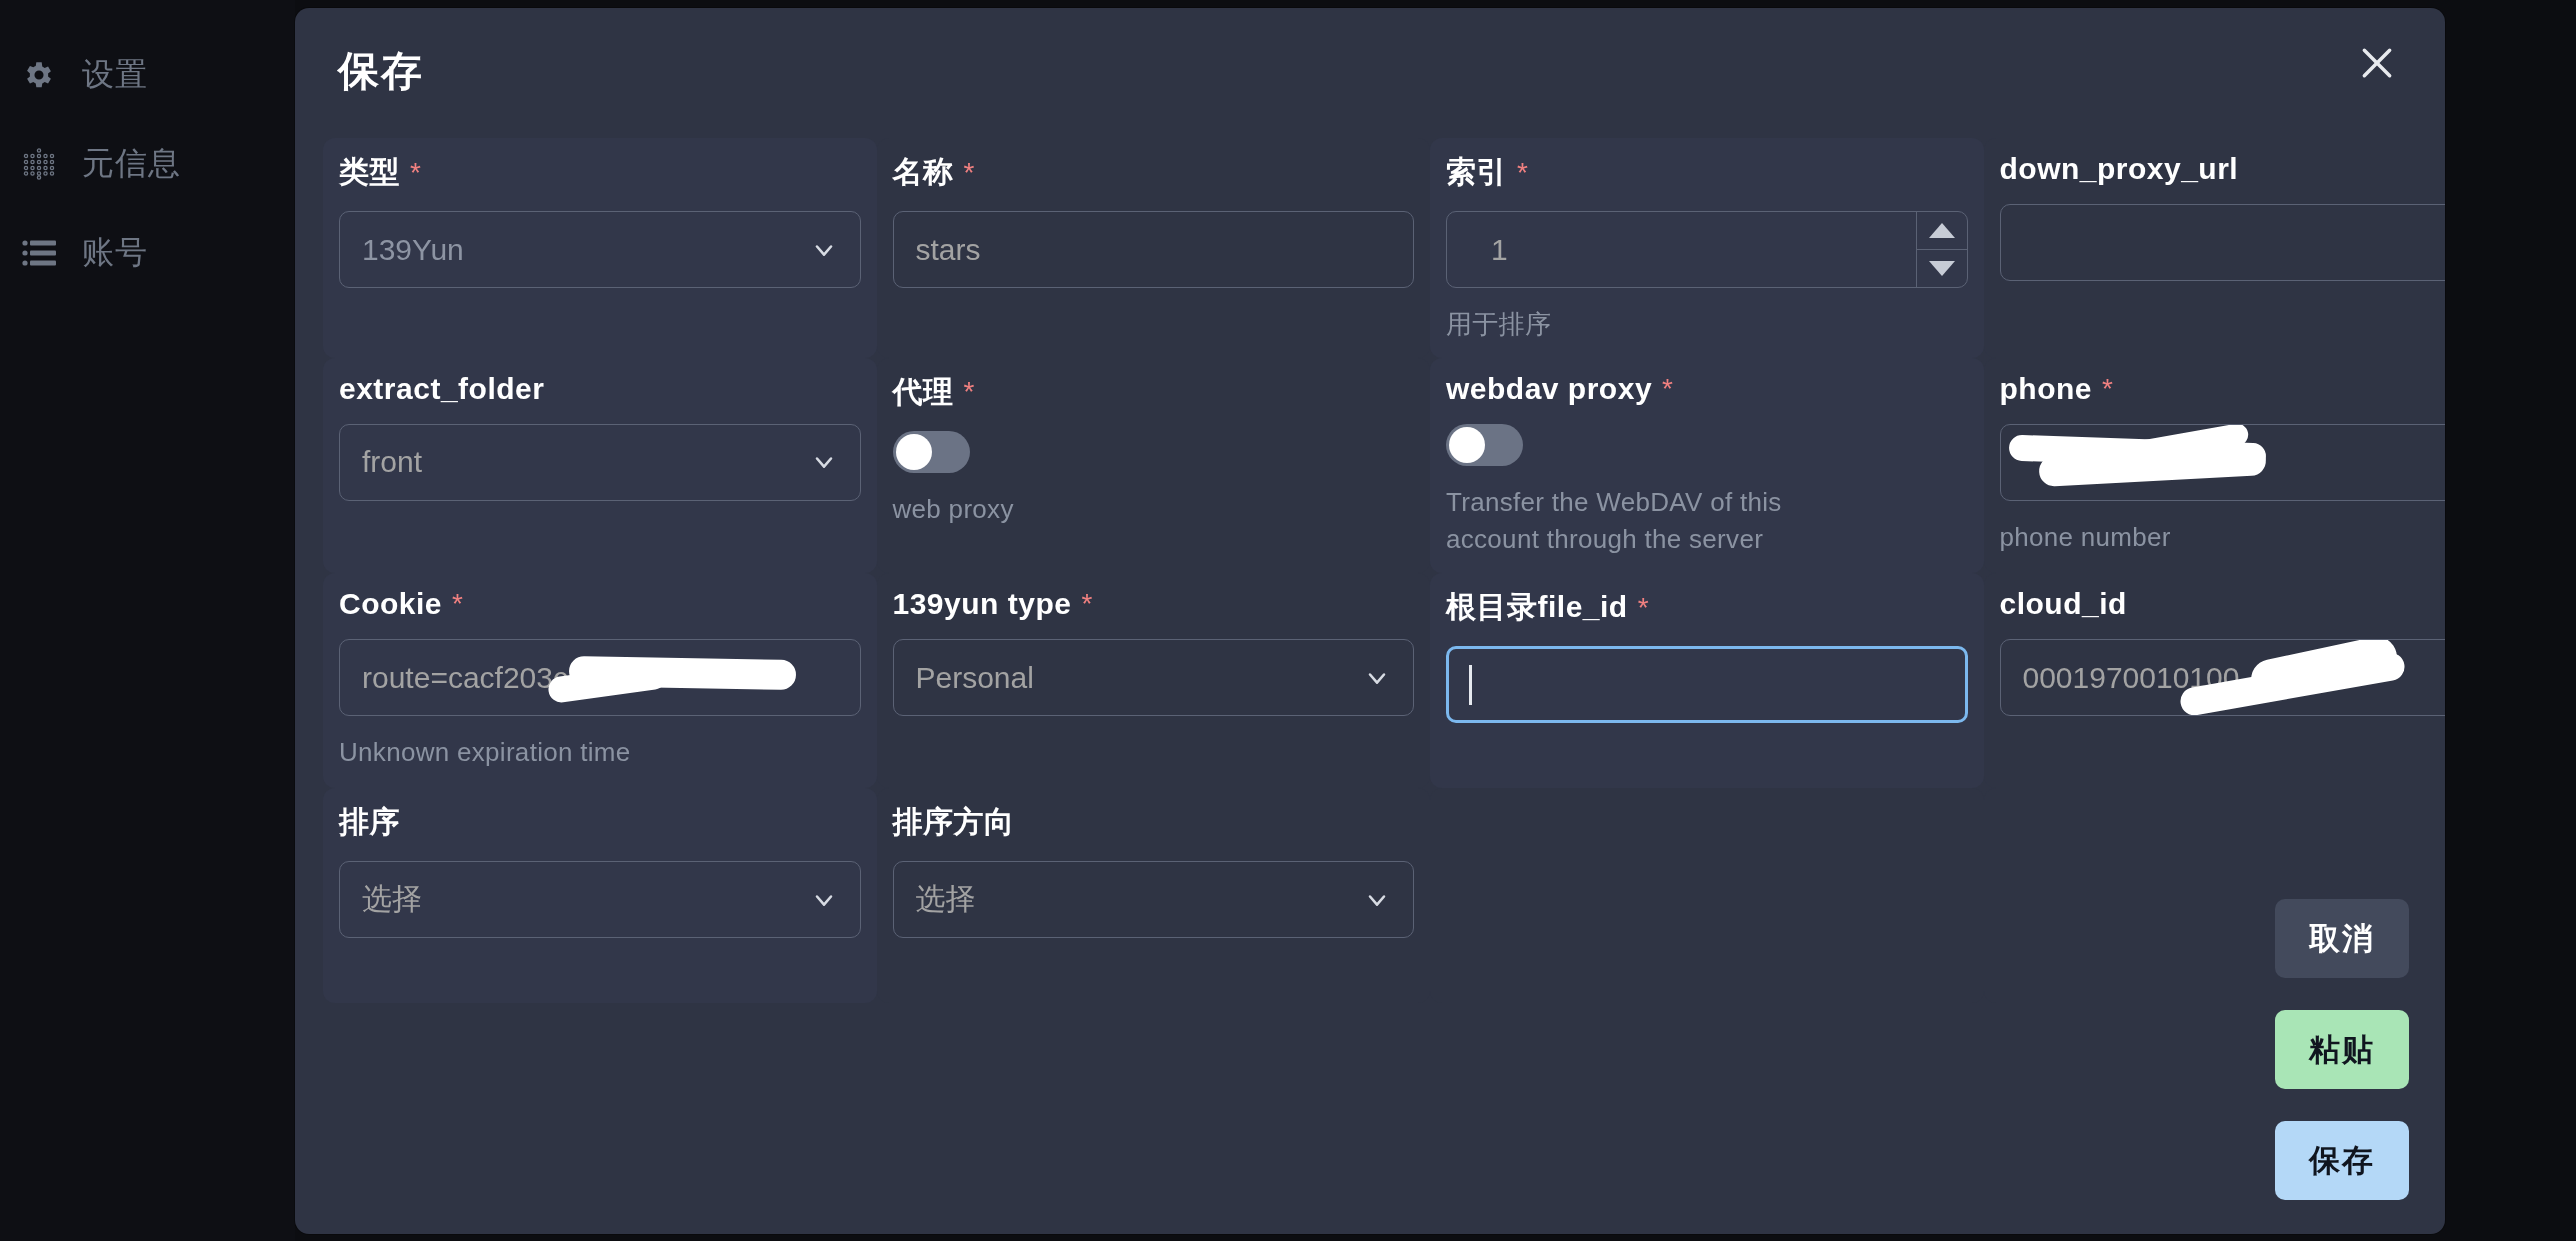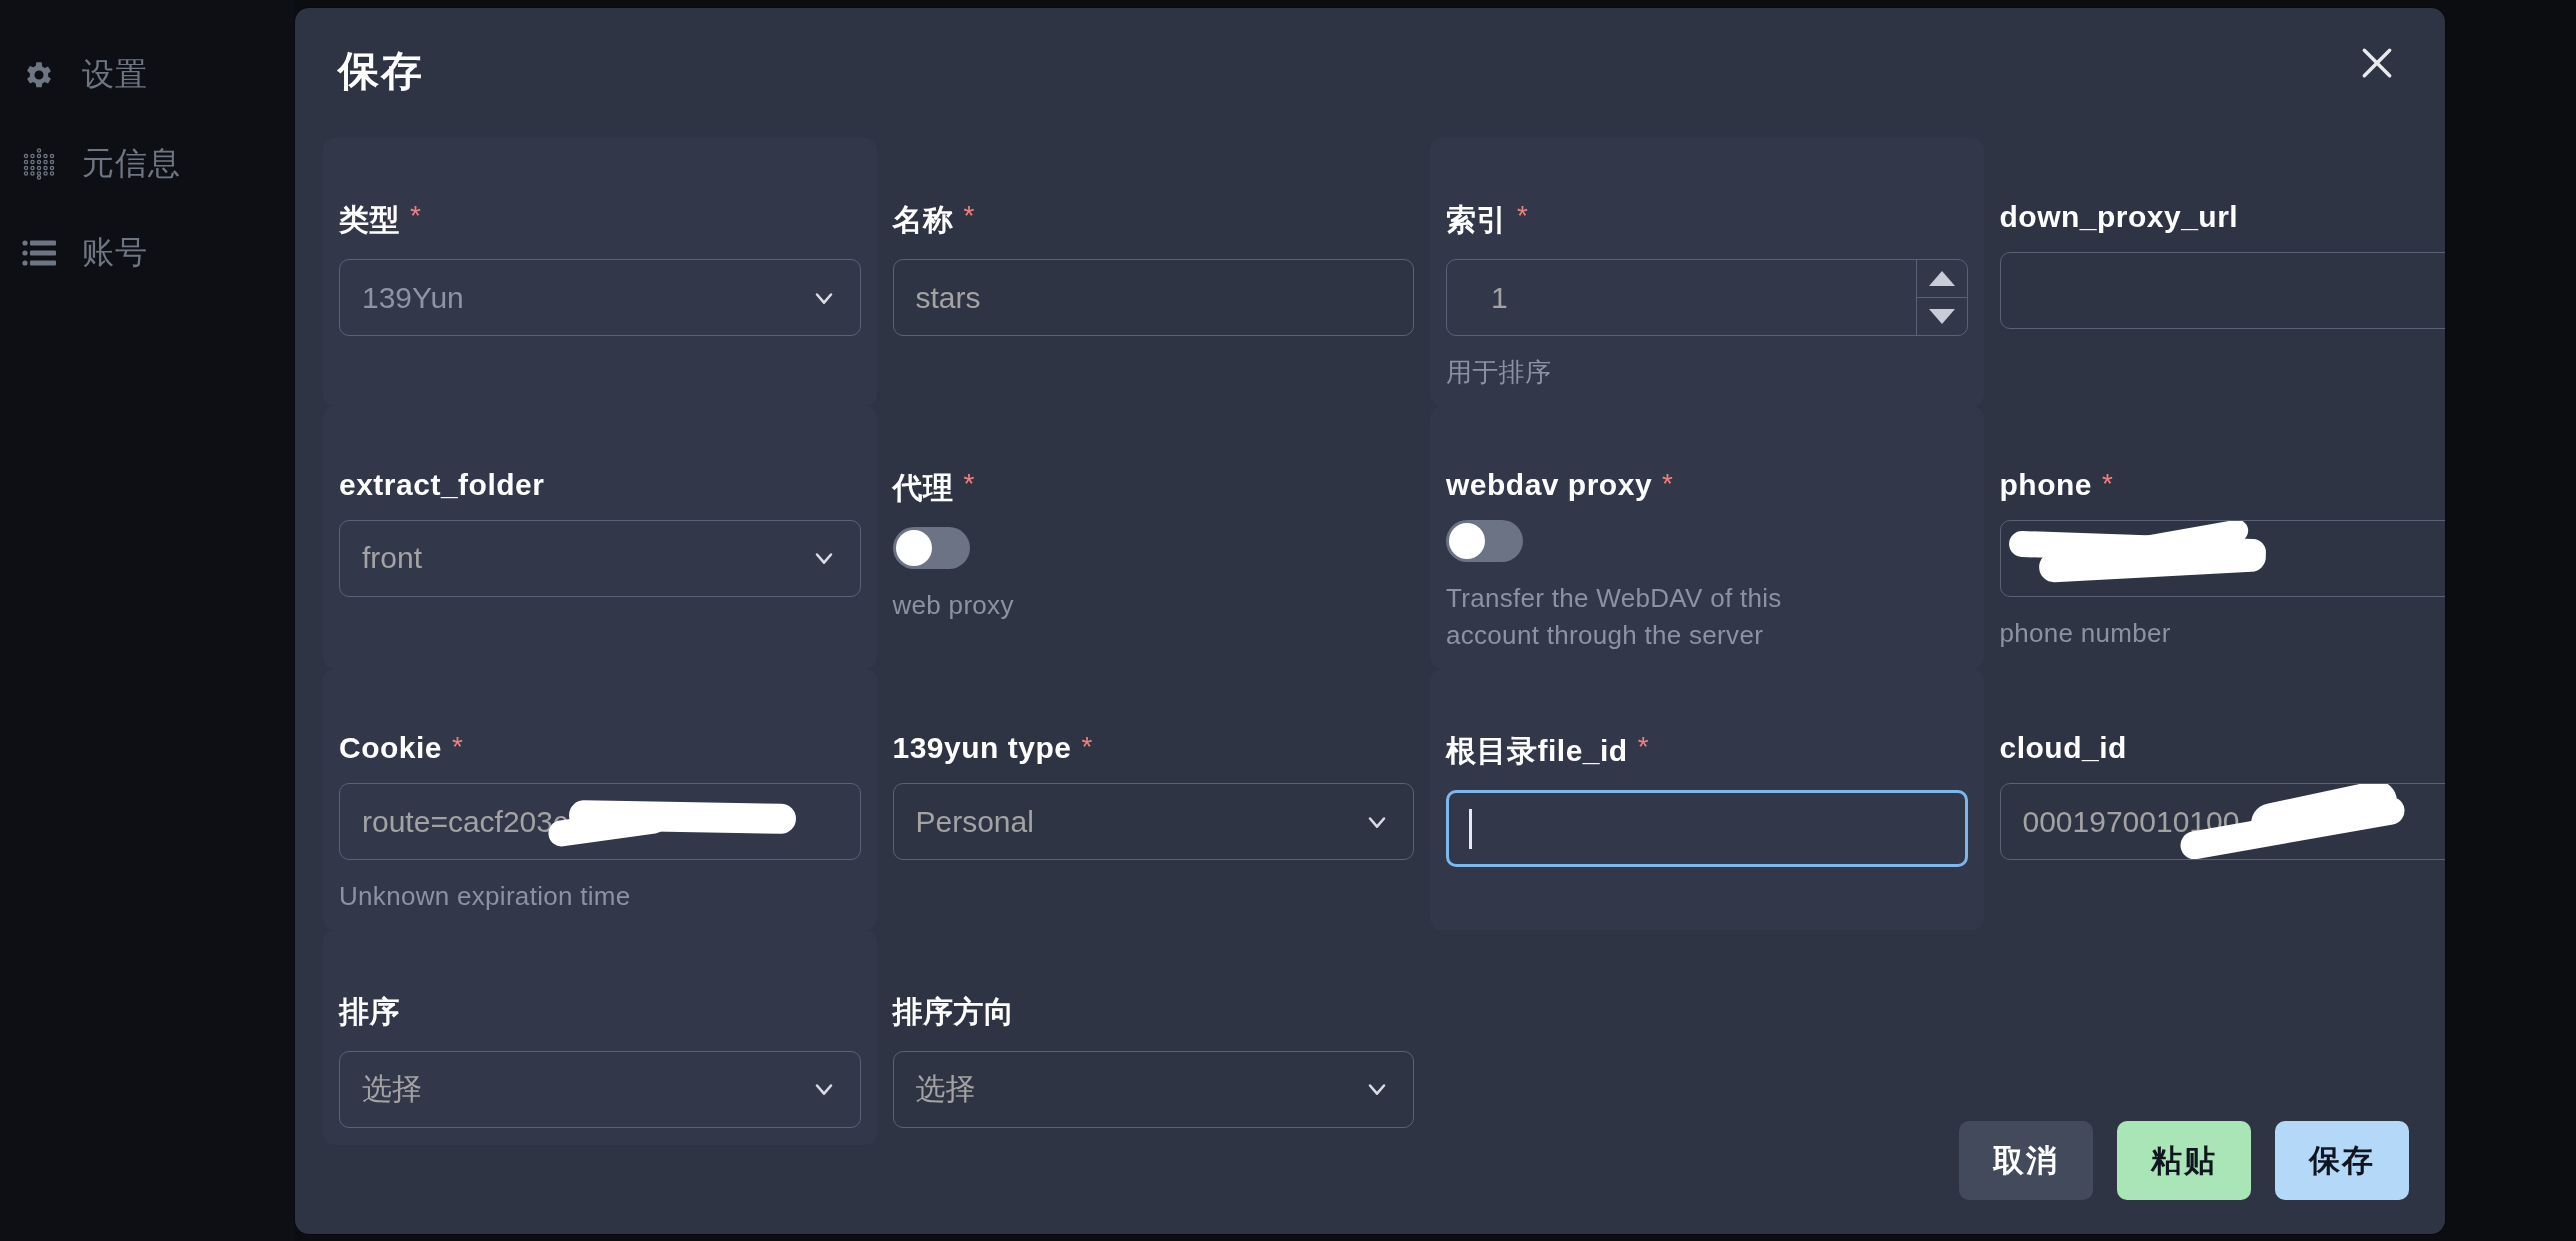--- a/index.html
+++ b/index.html
@@ -98,23 +98,22 @@
   .field.shaded { background: #32374a; }
 
   .fl-label {
     font-size: 30px;
     color: #ffffff;
     font-weight: bold;
     letter-spacing: 0.5px;
     margin-bottom: 18px;
     white-space: nowrap;
     display: flex;
-    align-items: flex-start;
+    align-items: center;
     gap: 10px;
-    margin-top: 48px;
   }
   .req { color: #f08080; font-size: 28px; font-weight: normal; }
 
   .ctl {
     position: relative;
     height: 77px;
     border: 1.5px solid #5b6275;
     border-radius: 10px;
     background: transparent;
     display: flex;
@@ -191,21 +190,22 @@
     background: #ffffff;
     pointer-events: none;
   }
 
   
   #footer {
     position: absolute;
     right: 36px;
     bottom: 34px;
     display: flex;
-    gap: 24px;
+    gap: 32px;
+    flex-direction: column;
   }
   .btn {
     height: 79px;
     min-width: 134px;
     border-radius: 10px;
     display: flex; align-items: center; justify-content: center;
     font-size: 31px;
     font-weight: bold;
     letter-spacing: 2px;
     cursor: pointer;

